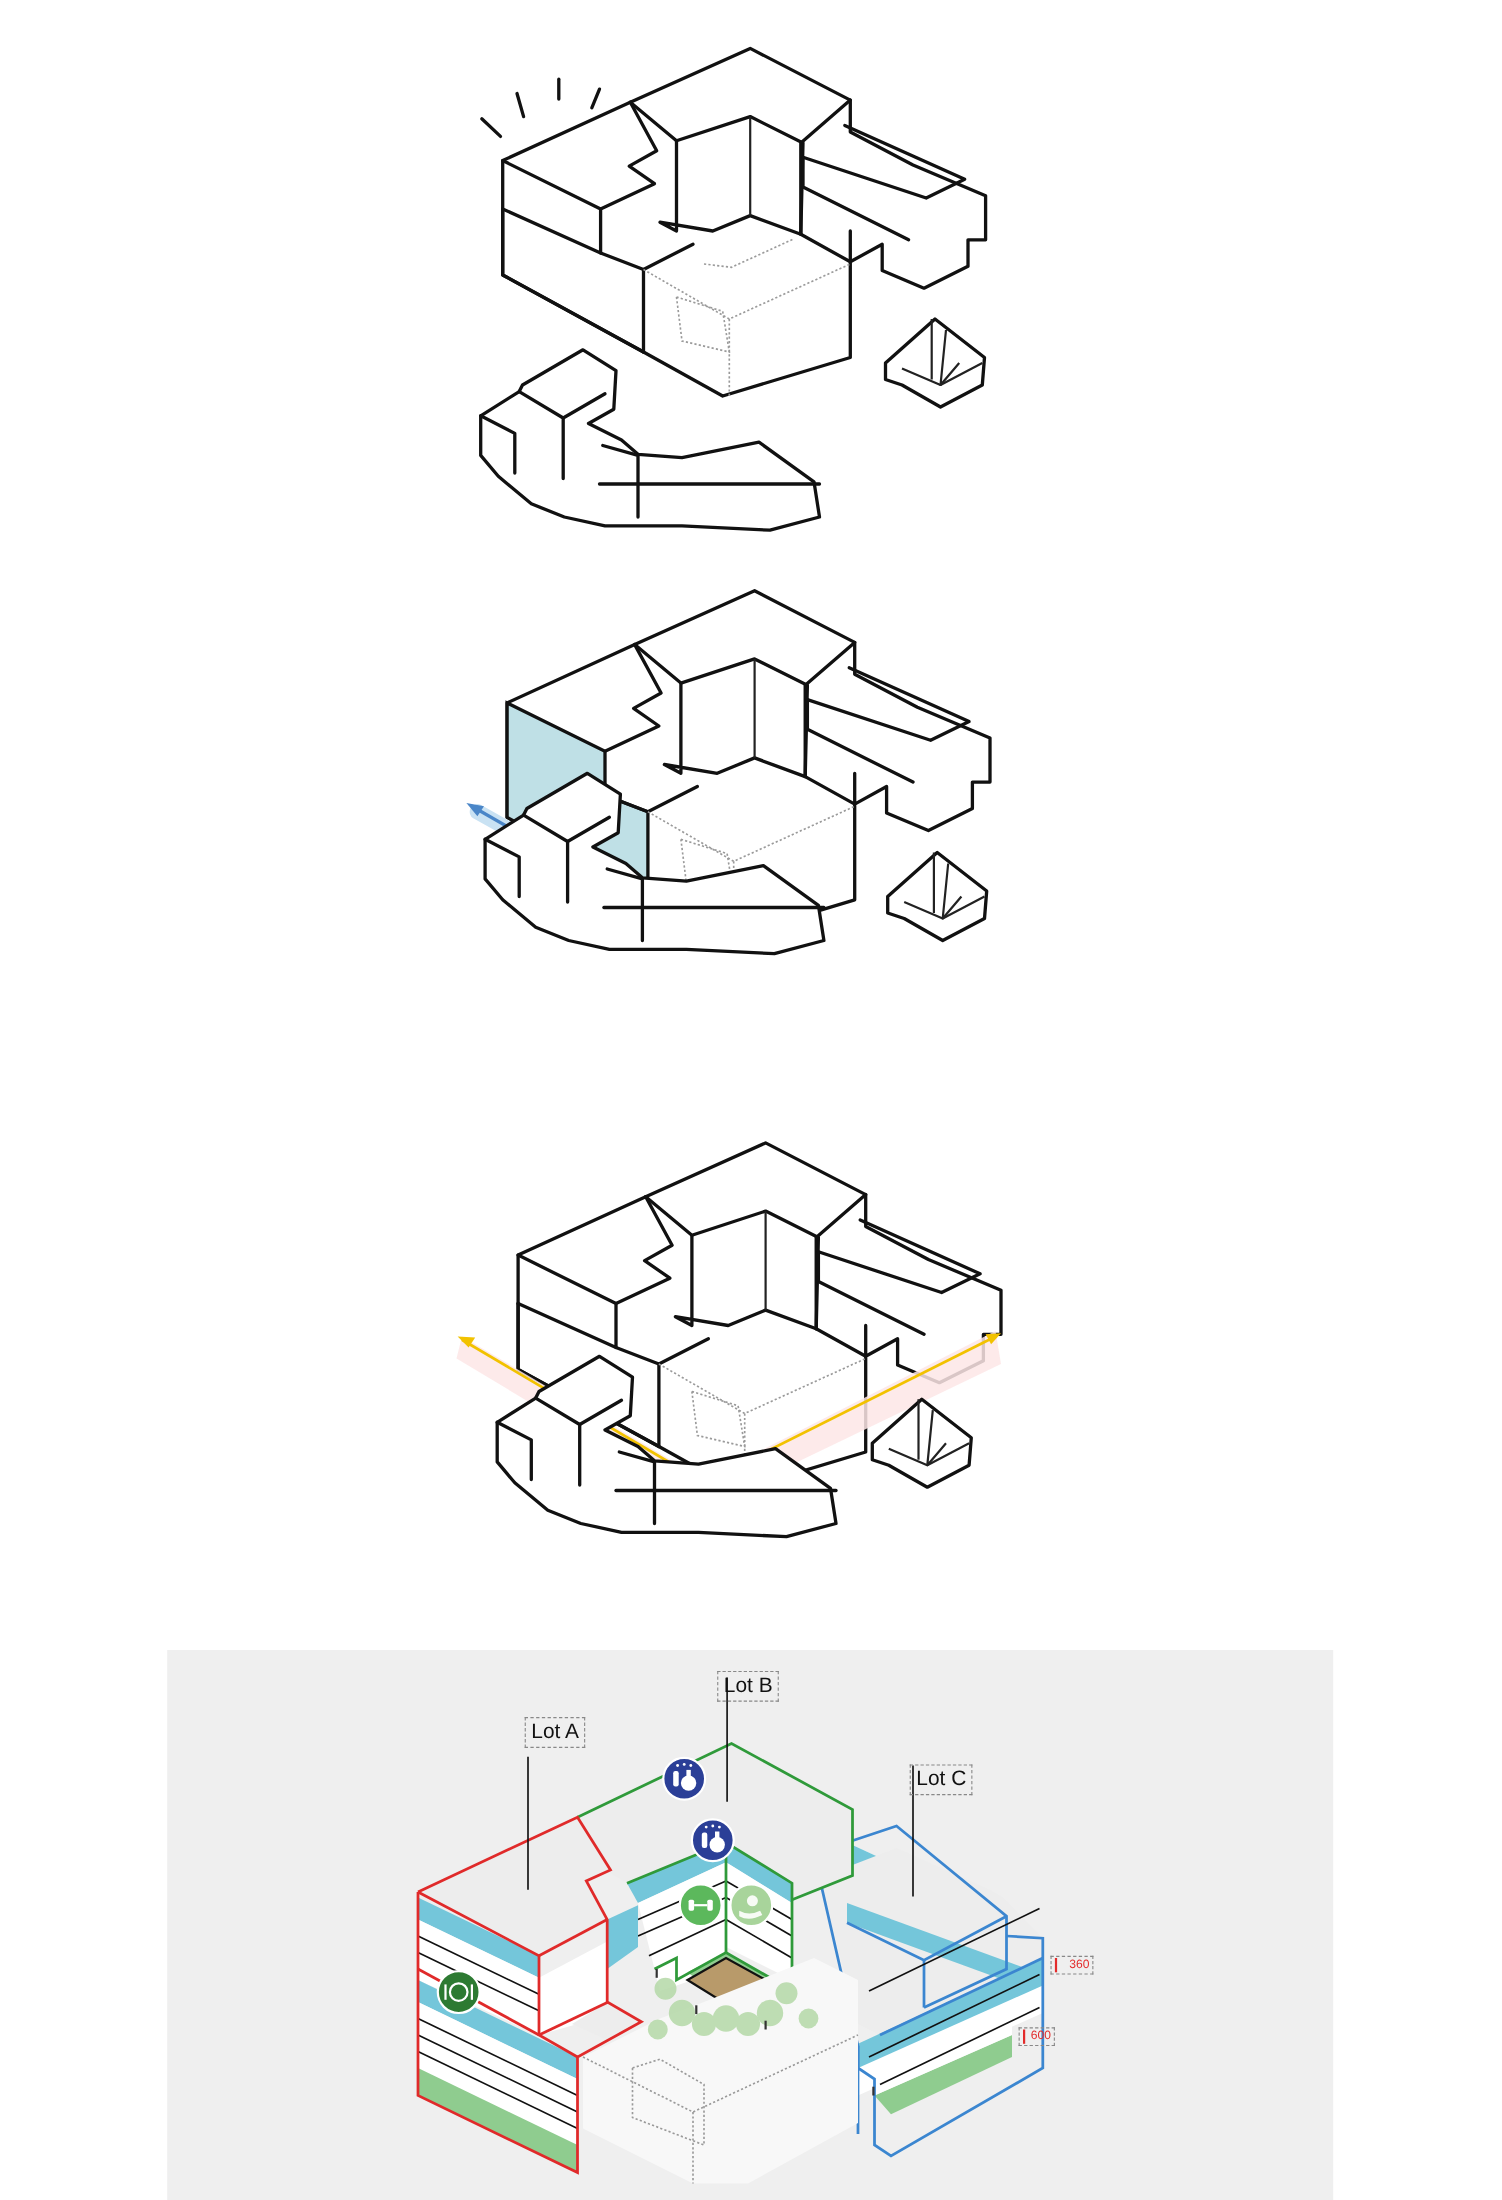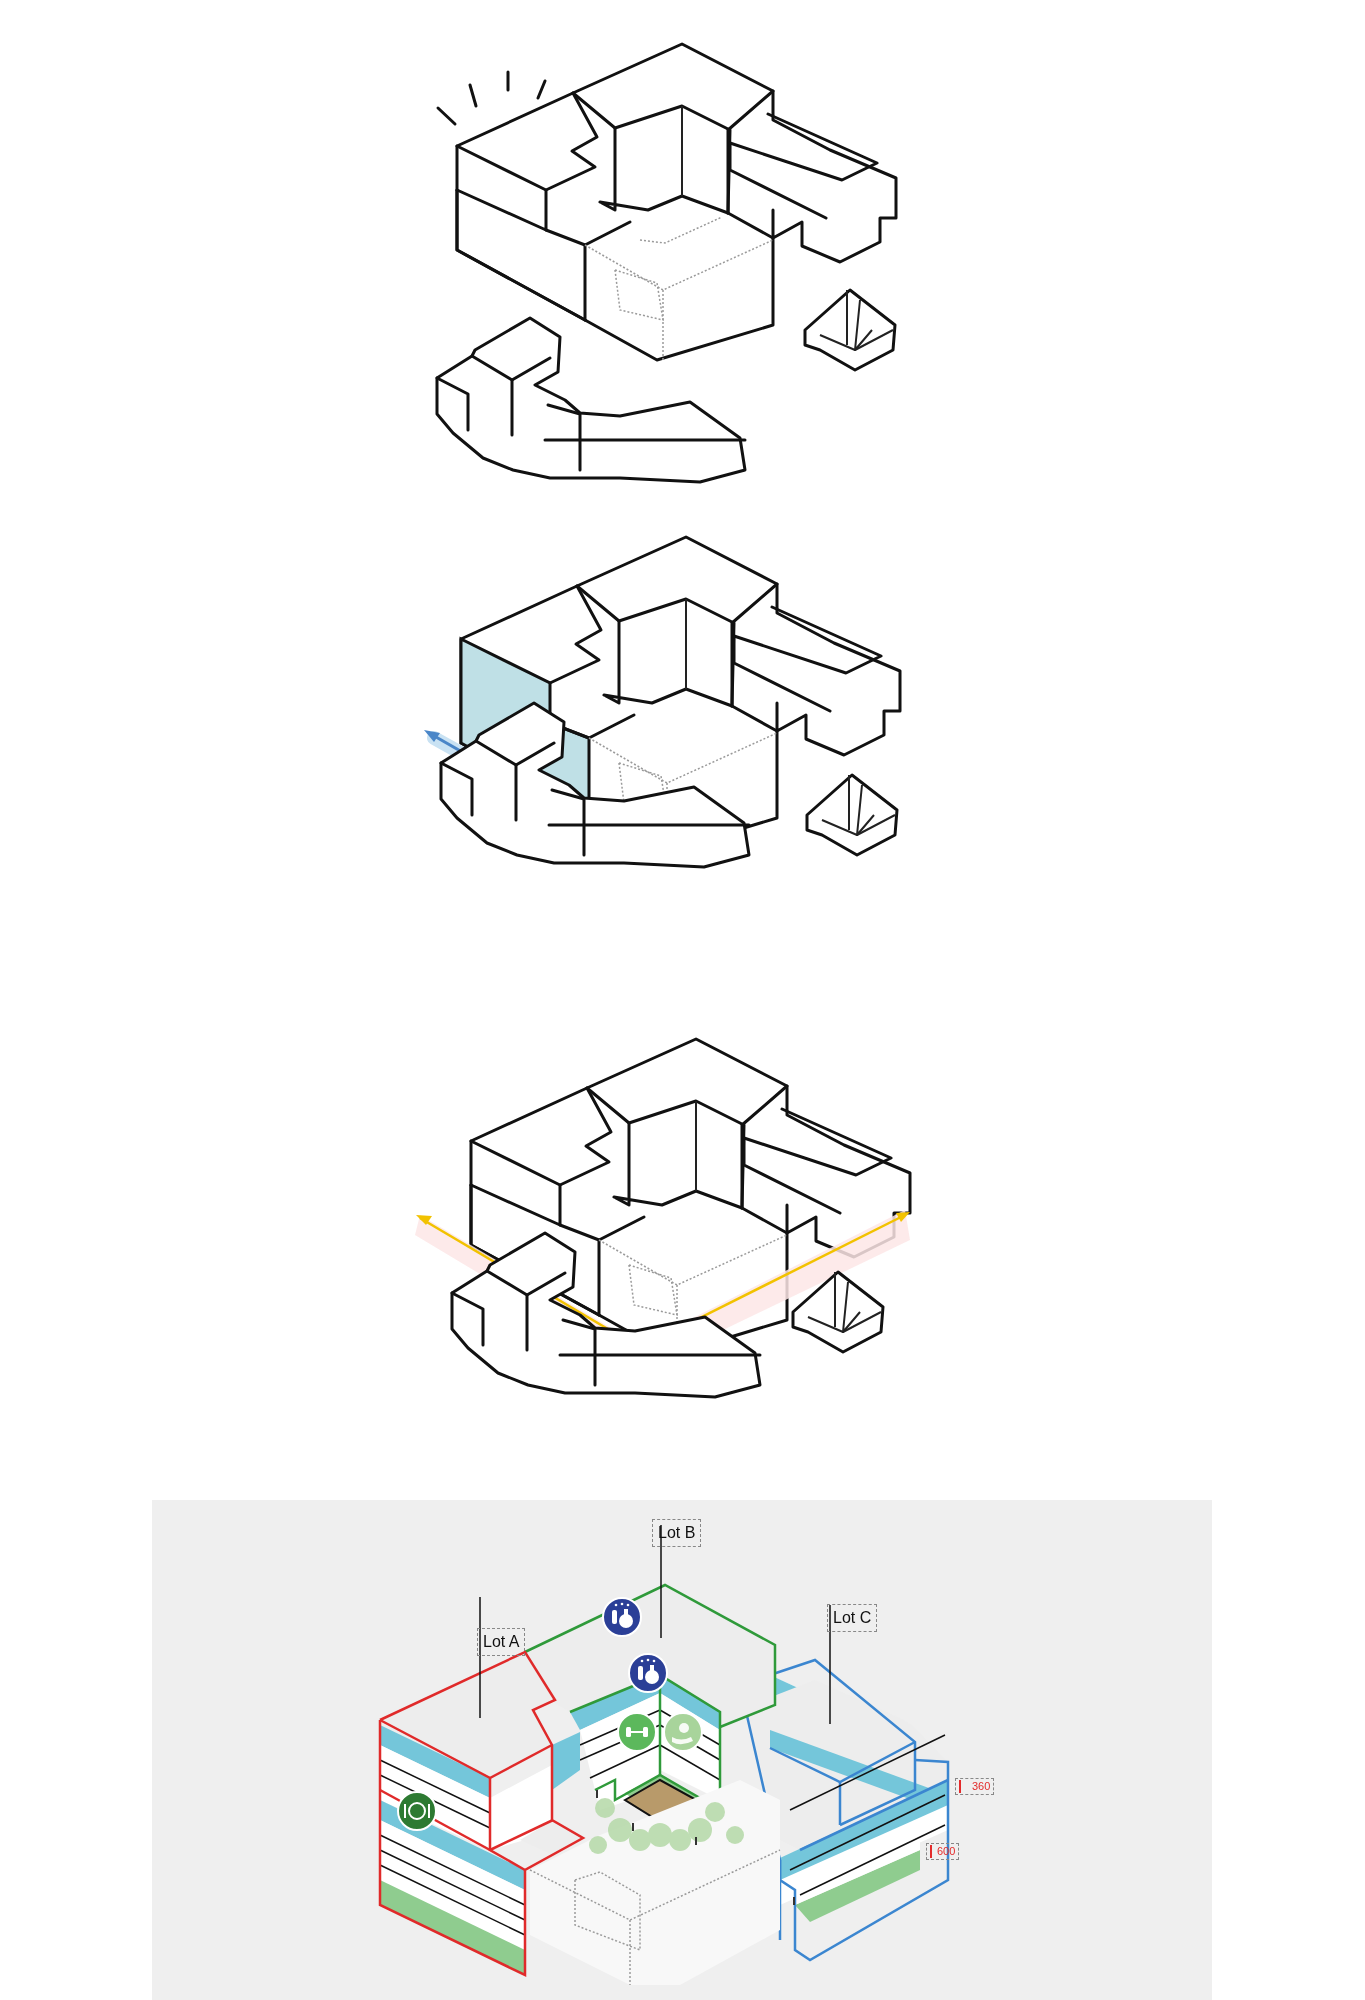--- a/index.html
+++ b/index.html
@@ -4,21 +4,21 @@
   <style>
     html, body { margin: 0; padding: 0; background: #ffffff; }
     body { width: 1365px; height: 2000px; position: relative; overflow: hidden;
            font-family: "Liberation Sans", sans-serif; }
     svg { position: absolute; left: 0; top: 0; }
     .ink { fill: none; stroke: #111; stroke-width: 3; stroke-linejoin: round; stroke-linecap: round; }
     .ink-thin { fill: none; stroke: #222; stroke-width: 2; stroke-linejoin: round; }
     .ghost { fill: none; stroke: #9a9a9a; stroke-width: 1.5; stroke-dasharray: 2 2; }
     .face { fill: #ffffff; }
     .panel { position: absolute; left: 152px; top: 1500px; width: 1060px; height: 500px; background: #efefef; }
-    .lot-label { position: absolute; font-size: 16px; color: #111; border: 1.5px dashed #888;
+    .lot-label { position: absolute; font-size: 19px; color: #111; border: 1.5px dashed #888;
                  padding: 2px 5px; line-height: 22px; background: transparent; white-space: nowrap; }
     .dim-label { position: absolute; font-size: 11px; color: #e32b2b; border: 1.2px dashed #888;
                  padding: 1px 3px 1px 10px; line-height: 13px; }
     .dim-label::before { content: ""; position: absolute; left: 3px; top: 1px; bottom: 1px; width: 2px; background: #e32b2b; }
   </style>
 </head>
 <body>
 
 <div class="panel"></div>
 
@@ -283,17 +283,17 @@
     <g transform="translate(417,1811)">
       <circle r="19" fill="#2d7a32" stroke="#fff" stroke-width="2"></circle>
       <circle r="8" fill="none" stroke="#fff" stroke-width="2"></circle>
       <rect x="-13" y="-7" width="2" height="14" fill="#fff"></rect>
       <rect x="11" y="-7" width="2" height="14" fill="#fff"></rect>
     </g>
   </g>
 </svg>
 
 <div class="lot-label" style="left:652px; top:1519px;">Lot B</div>
-<div class="lot-label" style="left:477px; top:1628px;">Lot A</div>
+<div class="lot-label" style="left:477px; top:1561px;">Lot A</div>
 <div class="lot-label" style="left:827px; top:1604px;text-align:center;">Lot C</div>
 
 <div class="dim-label" style="left:955px; top:1778px;padding-left:16px;">360</div>
 <div class="dim-label" style="left:926px; top:1843px;">600</div>
 
 </body></html>

